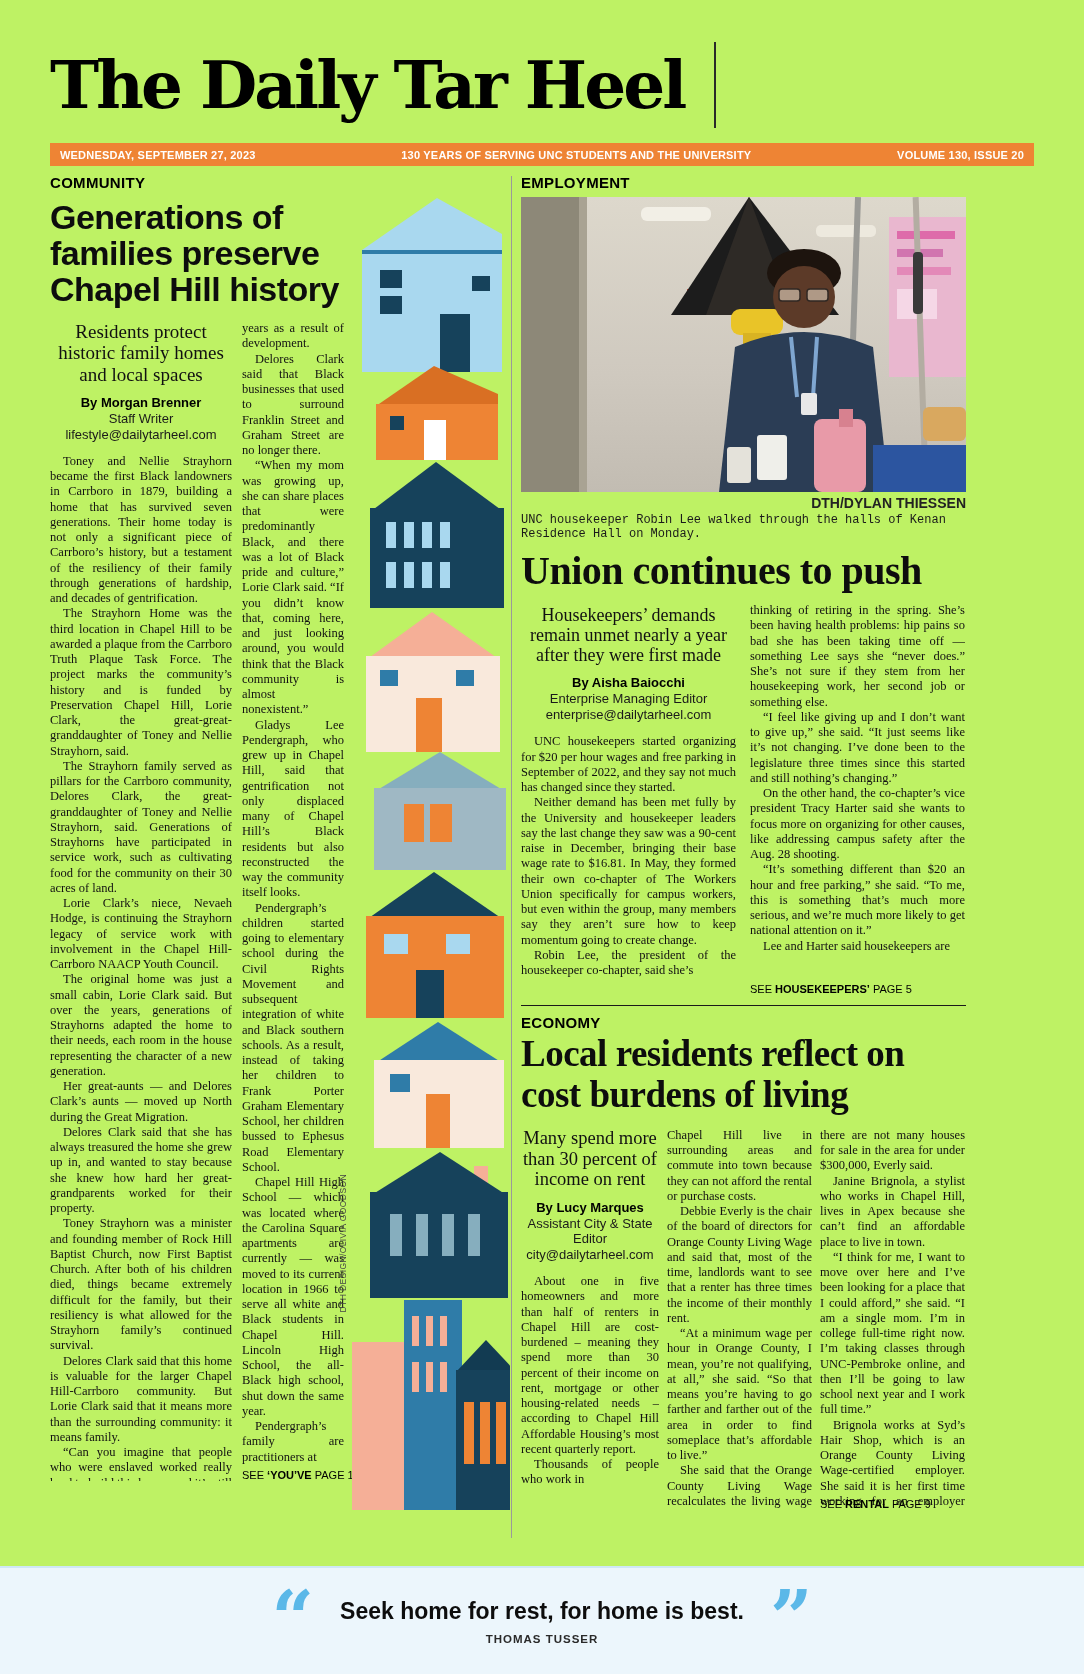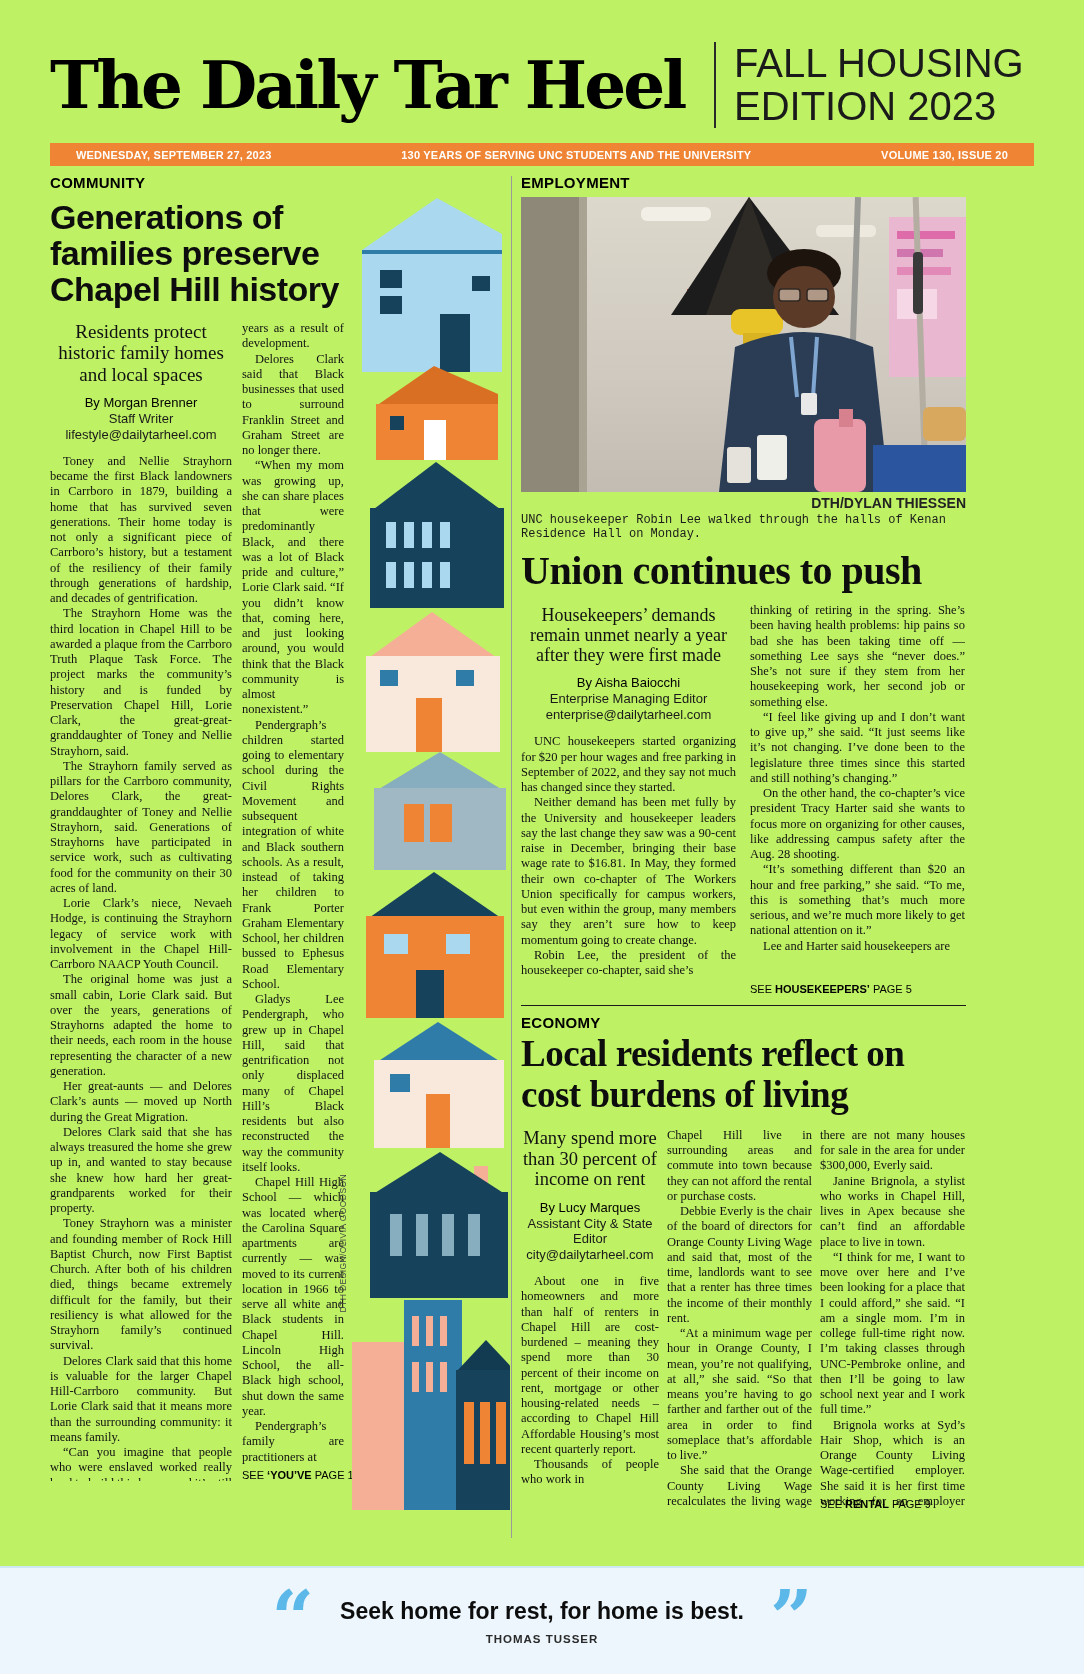--- a/index.html
+++ b/index.html
@@ -8,35 +8,35 @@
           font-family:"Liberation Serif", serif; color:#111; }
 
   
   .masthead { position:absolute; left:50px; top:32px; width:984px; height:106px; display:flex; align-items:center; }
   .nameplate { font-family:"DejaVu Serif", serif; font-weight:bold; font-size:66px; letter-spacing:-3px;
                white-space:nowrap; color:#000; width:660px; }
   .mast-divider { width:2px; height:86px; background:#2a2a2a; margin:0 18px 0 4px; }
   .edition { font-family:"Liberation Sans", sans-serif; font-weight:500; font-size:40px; line-height:1.08; color:#1a1a1a; }
 
   .topbar { position:absolute; left:50px; top:143px; width:984px; height:23px; display:flex;
-            justify-content:space-between; align-items:center; padding:0 26px;
+            justify-content:space-between; align-items:center; padding:0 10px;
             font-family:"Liberation Sans", sans-serif; font-weight:bold; font-size:11px; color:#fff; letter-spacing:0.2px; }
 
   .kicker { font-family:"Liberation Sans", sans-serif; font-weight:bold; font-size:15px; color:#000; letter-spacing:0.3px; }
 
   
   .left-section { position:absolute; left:50px; top:174px; width:458px; height:1386px; }
   .c-headline { margin-top:8px; width:320px; font-family:"Liberation Sans", sans-serif; font-weight:bold;
                 font-size:34px; line-height:1.06; letter-spacing:-0.5px; color:#0d0d0d; }
   .c-columns { position:relative; display:flex; gap:10px; margin-top:14px; height:1160px; }
   .colA { width:182px; height:100%; overflow:hidden; }
   .colB { width:102px; height:100%; overflow:hidden; padding-bottom:26px; }
   .subhead { font-size:19px; line-height:1.12; text-align:center; color:#111; }
   .byline-block { text-align:center; margin:10px 0 12px; font-family:"Liberation Sans", sans-serif; }
-  .byline { font-weight:normal; font-size:13px; color:#000; }
+  .byline { font-weight:bold; font-size:13px; color:#000; }
   .byrole, .byemail { font-size:13px; color:#1a1a1a; margin-top:1px; }
   .body-text { font-size:12.5px; line-height:1.22; text-align:justify; }
   .body-text p { text-indent:13px; }
   .cont p:first-child { text-indent:0; }
   .jump { position:absolute; bottom:0; font-family:"Liberation Sans", sans-serif; font-size:11px; color:#000; white-space:nowrap; }
   .jump b { font-weight:bold; }
   .jump-left { left:192px; }
   .illustration { position:absolute; right:-2px; top:18px; width:158px; height:1318px; }
   .design-credit { position:absolute; right:160px; top:1000px; writing-mode:vertical-rl; transform:rotate(180deg);
                    font-family:"Liberation Sans", sans-serif; font-size:8.5px; color:#444; letter-spacing:0.4px; }
@@ -78,24 +78,20 @@
                 color:#2a2a2a; letter-spacing:1px; }
 </style>
 </head>
 <body>
 
 <div class="page">
 
   <div class="masthead">
     <div class="nameplate">The Daily Tar Heel</div>
     <div class="mast-divider"></div>
-    <div class="edition">
-      <div>FALL HOUSING</div>
-      <div>EDITION 2023</div>
-    </div>
   </div>
 
   <div class="topbar" style="background:#EE8434;">
     <span>WEDNESDAY,  SEPTEMBER 27, 2023</span>
     <span>130 YEARS OF SERVING UNC STUDENTS AND THE UNIVERSITY</span>
     <span>VOLUME 130, ISSUE  20</span>
   </div>
 
   <div class="left-section">
     <div class="kicker">COMMUNITY</div>
@@ -120,22 +116,22 @@
             <p>Toney Strayhorn was a minister and founding member of Rock Hill Baptist Church, now First Baptist Church. After both of his children died, things became extremely difficult for the family, but their resiliency is what allowed for the Strayhorn family’s continued survival.</p>
             <p>Delores Clark said that this home is valuable for the larger Chapel Hill-Carrboro community. But Lorie Clark said that it means more than the surrounding community: it means family.</p>
             <p>“Can you imagine that people who were enslaved worked really hard to build this house, and it’s still standing, right?” she said. “It could have gone so many different ways of being torn down, and a million-dollar house being built here because this is prime real estate, but it’s still standing.”</p>
           </div>
       </div>
       <div class="colB cont">
         <div class="body-text cont">
             <p>years as a result of development.</p>
             <p>Delores Clark said that Black businesses that used to surround Franklin Street and Graham Street are no longer there.</p>
             <p>“When my mom was growing up, she can share places that were predominantly Black, and there was a lot of Black pride and culture,” Lorie Clark said. “If you didn’t know that, coming here, and just looking around, you would think that the Black community is almost nonexistent.”</p>
+            <p>Gladys Lee Pendergraph, who grew up in Chapel Hill, said that gentrification not only displaced many of Chapel Hill’s Black residents but also reconstructed the way the community itself looks.</p>
             <p>Pendergraph’s children started going to elementary school during the Civil Rights Movement and subsequent integration of white and Black southern schools. As a result, instead of taking her children to Frank Porter Graham Elementary School, her children bussed to Ephesus Road Elementary School.</p>
-            <p>Gladys Lee Pendergraph, who grew up in Chapel Hill, said that gentrification not only displaced many of Chapel Hill’s Black residents but also reconstructed the way the community itself looks.</p>
             <p>Chapel Hill High School — which was located where the Carolina Square apartments are currently — was moved to its current location in 1966 to serve all white and Black students in Chapel Hill. Lincoln High School, the all-Black high school, shut down the same year.</p>
             <p>Pendergraph’s family are practitioners at</p>
           </div>
       </div>
       <div class="jump jump-left">
         <span>SEE </span><b>‘YOU’VE</b><span> PAGE 12</span>
       </div>
     </div>
 
     <svg class="illustration" viewBox="0 0 158 1318" preserveAspectRatio="none">

